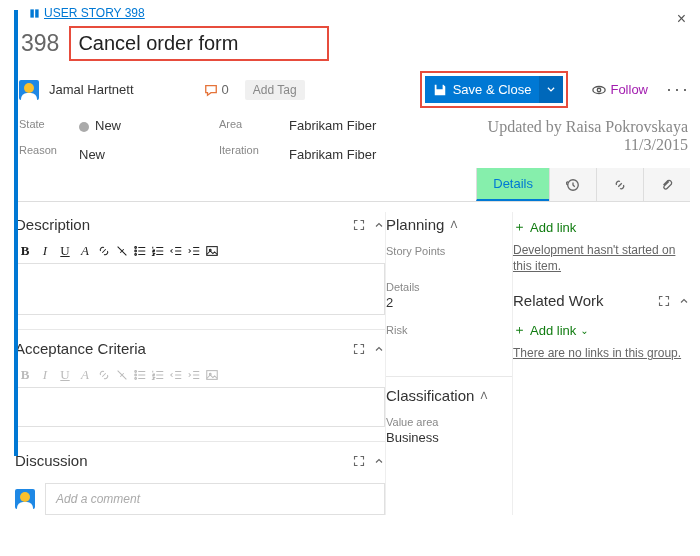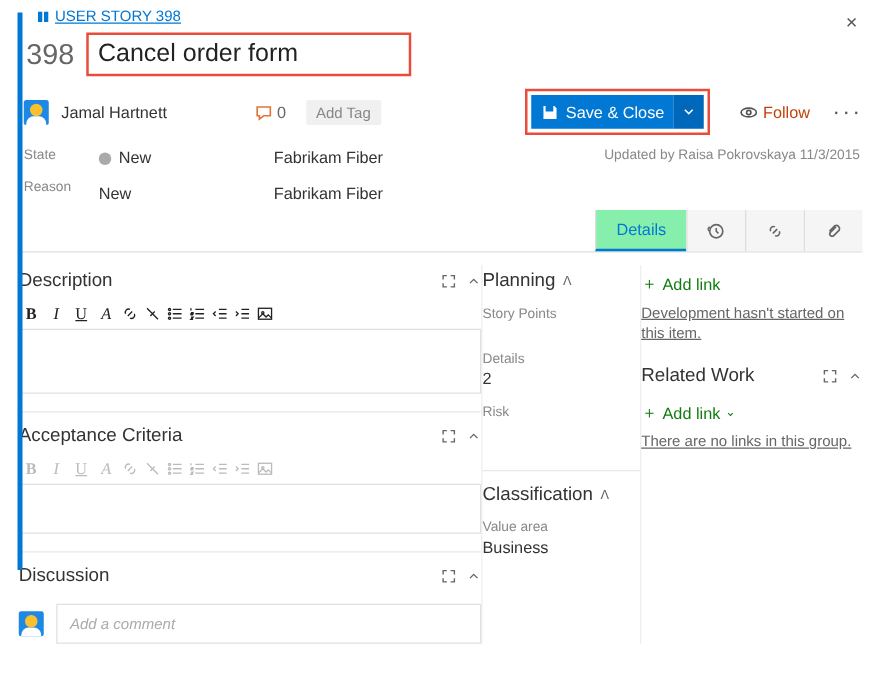--- a/index.html
+++ b/index.html
@@ -30,29 +30,29 @@
   .avatar::before{content:"";position:absolute;left:2px;bottom:0;width:16px;height:7px;border-radius:6px 6px 0 0;background:#fff;}
   .name { font-size: 13px; color: #333; }
   .comments { display:flex; align-items:center; gap:4px; color:#666; margin-left:60px;}
   .comments svg{width:14px;height:14px;stroke:#e57339;fill:none;stroke-width:1.5;}
   .add-tag { background:#f0f0f0; color:#888; padding:3px 8px; font-size:12px; border-radius:2px; margin-left:6px;}
   .spacer{flex:1;}
   .save-wrap{border:2px solid #e74c3c; padding:3px; display:inline-block;}
   .save-btn { background:#0078d4; color:#fff; border:none; padding:6px 8px; font-size:13px; display:flex; align-items:center; gap:6px; cursor:pointer;}
   .save-btn svg{width:14px;height:14px;fill:#fff;}
   .save-dd{background:#0068ba;color:#fff;padding:6px 7px;border:none;cursor:pointer;}
-  .follow { color:#c2410c; display:flex; align-items:flex-end; gap:4px; margin-left:14px;}
+  .follow { color:#a21caf; display:flex; align-items:flex-end; gap:4px; margin-left:14px;}
   .follow svg{width:14px;height:14px;stroke:#555;fill:none;stroke-width:1.5;}
   .dots{color:#555;font-size:18px;margin-left:8px;letter-spacing:2px;}
   .fields-row { display:flex; margin:6px 0 2px 4px; gap:0;}
   .fcol{display:flex;flex-direction:column;gap:14px;}
   .fcol.lab{width:60px;color:#888;font-size:11px;}
   .fcol.val{width:140px;font-size:13px;color:#333;}
   .state-dot{display:inline-block;width:10px;height:10px;border-radius:50%;background:#aaa;margin-right:6px;vertical-align:middle;}
-  .updated{color:#888;font-size:11px;text-align:right;flex:1;margin-right:2px;}
+  .updated{color:#888;font-size:16px;text-align:right;flex:1;margin-right:2px;font-family:Liberation Serif, serif;}
   .tabs{display:flex;border-bottom:1px solid #ddd;margin-top:6px;justify-content:flex-end;}
   .tab{padding:8px 16px;color:#555;font-size:13px;background:#f5f5f5;border-left:1px solid #ddd;display:flex;align-items:center;}
   .tab.active{color:#0078d4;background:#86efac;border-bottom:2px solid #0078d4;}
   .tab svg{width:14px;height:14px;stroke:#666;fill:none;stroke-width:1.5;}
   .body-cols{display:flex;margin-top:10px;}
   .col-l{flex:0 0 370px;}
   .col-m{flex:0 0 126px;}
   .col-r{flex:1;}
   .sect-h{display:flex;align-items:center;justify-content:space-between;padding:4px 0 6px 0;}
   .sect-h .t{font-size:15px;color:#333;display:flex;align-items:center;gap:6px;}
@@ -136,20 +136,24 @@
 
   <div class="fields-row">
     <div class="fcol lab">
       <span>State</span>
       <span>Reason</span>
     </div>
     <div class="fcol val">
       <span><span class="state-dot"></span><span>New</span></span>
       <span>New</span>
     </div>
+    <div class="fcol lab" style="width:70px;">
+      <span>Area</span>
+      <span>Iteration</span>
+    </div>
     <div class="fcol val">
       <span>Fabrikam Fiber</span>
       <span>Fabrikam Fiber</span>
     </div>
     <div class="updated">Updated by Raisa Pokrovskaya 11/3/2015</div>
   </div>
 
   <div class="tabs">
     <div class="tab active">Details</div>
     <div class="tab">

